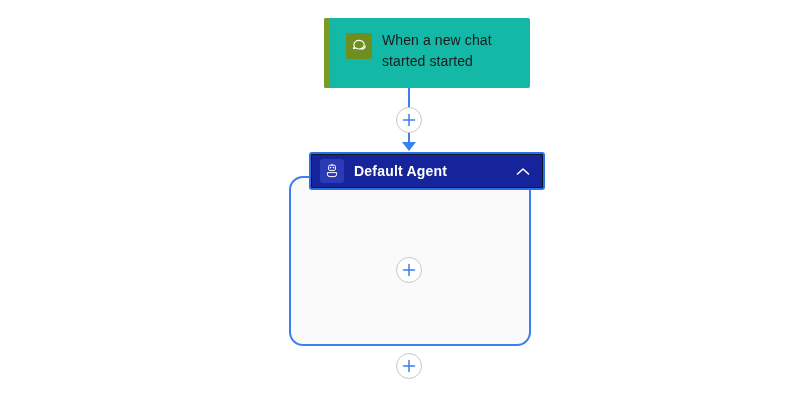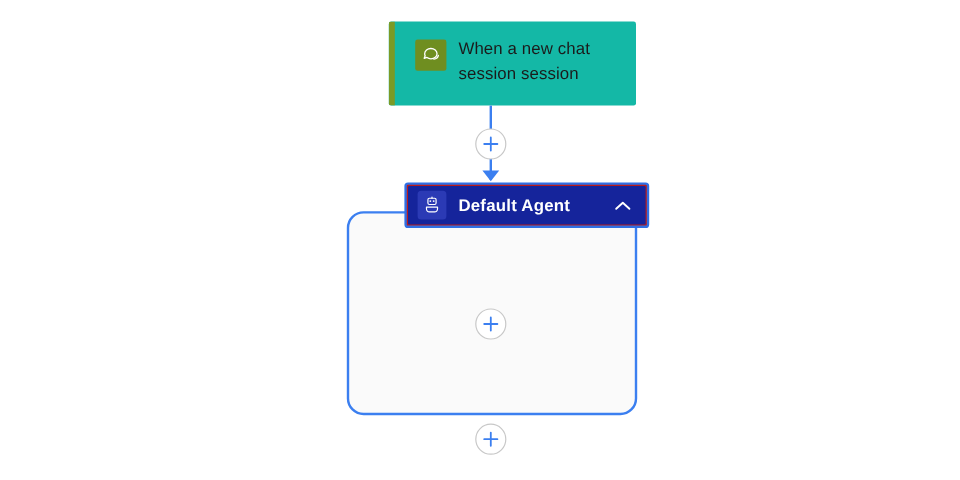--- a/index.html
+++ b/index.html
@@ -119,28 +119,27 @@
     border: 2px solid #3b7ff0;
     border-radius: 14px;
     box-sizing: border-box;
   }
 
   
   .agent-header-wrap {
     position: absolute;
     left: 309px;
     top: 152px;
-    width: 204px;
+    width: 236px;
     height: 38px;
     border: 2px solid #2f6fe4;
     border-radius: 3px;
     box-sizing: border-box;
-    background: #b91c1c;
+    background: #0f172a;
     cursor: pointer;
-    margin-left: 28px;
   }
   .agent-header {
     position: absolute;
     inset: 1px;
     background: #15249b;
     display: flex;
     align-items: center;
     border-radius: 1px;
   }
   .agent-icon {
@@ -192,21 +191,21 @@
   <div class="trigger-card">
     <div class="trigger-accent"></div>
     <div class="trigger-icon">
       <svg width="17" height="17" viewBox="0 0 17 17" aria-hidden="true">
         <path d="M8.1 2.4a5.1 4.3 0 1 1 0 8.6 5.1 4.3 0 0 1-3.3-1.1l-2.3.7.8-2.1A4.3 4.3 0 0 1 2.9 6.7 5.1 4.3 0 0 1 8.1 2.4z" fill="none" stroke="#ffffff" stroke-width="1.1" stroke-linejoin="round"></path>
         <path d="M10.6 11.3c1.9-.3 3.4-1.6 3.7-3.2" fill="none" stroke="#ffffff" stroke-width="1.1" stroke-linecap="round"></path>
       </svg>
     </div>
     <div class="trigger-label">
       <div>When a new chat</div>
-      <div>session session</div>
+      <div>started started</div>
     </div>
   </div>
 
   <div class="connector-top"></div>
   <div class="arrow-head"></div>
 
   <div class="plus-btn" id="plus-connector">
     <svg width="14" height="14" viewBox="0 0 14 14" aria-hidden="true">
       <path d="M7 1.5v11M1.5 7h11" stroke="#3b7ff0" stroke-width="1.5" stroke-linecap="round"></path>
     </svg>

